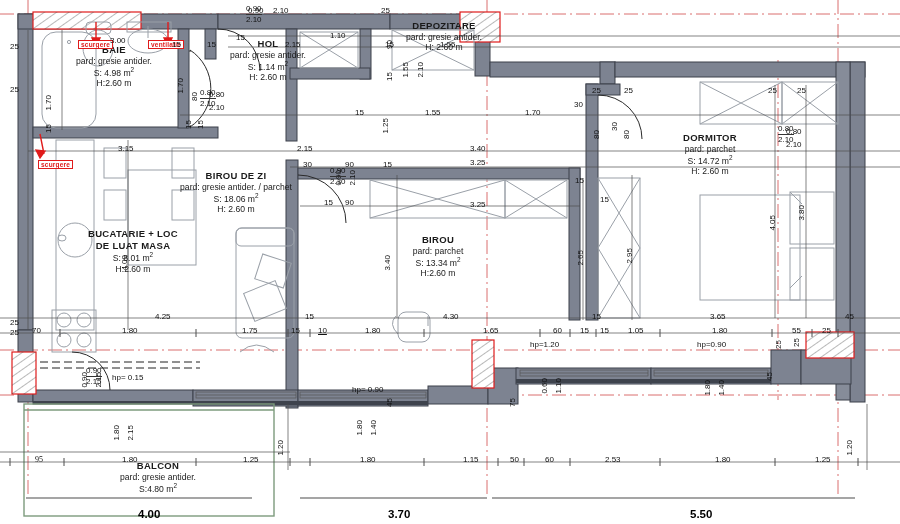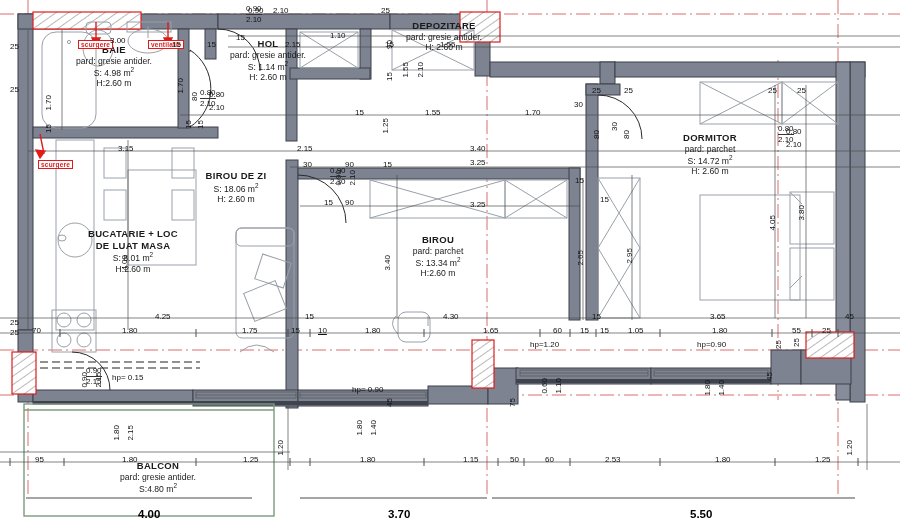--- a/index.html
+++ b/index.html
@@ -337,20 +337,21 @@
 
   <div class="lbl room-label" style="left:378px;top:234px;width:120px;">
     <div class="room-name">BIROU</div>
     <div class="room-spec">pard: parchet</div>
     <div class="room-spec"><span>S: 13.34 m</span><span class="sup">2</span></div>
     <div class="room-spec">H:2.60 m</div>
   </div>
 
   <div class="lbl room-label" style="left:136px;top:170px;width:200px;">
     <div class="room-name">BIROU DE ZI</div>
+    <div class="room-spec">pard: gresie antider. / parchet</div>
     <div class="room-spec"><span>S: 18.06 m</span><span class="sup">2</span></div>
     <div class="room-spec">H: 2.60 m</div>
   </div>
 
   <div class="lbl room-label" style="left:28px;top:228px;width:210px;">
     <div class="room-name">BUCATARIE + LOC</div>
     <div class="room-name">DE LUAT MASA</div>
     <div class="room-spec"><span>S: 8.01 m</span><span class="sup">2</span></div>
     <div class="room-spec">H:2.60 m</div>
   </div>
@@ -420,21 +421,21 @@
       <div class="lbl dim" style="left: 318px; top: 326px; text-decoration: underline;">10</div>
       <div class="lbl dim" style="left: 365px; top: 326px;">1.80</div>
       <div class="lbl dim" style="left: 483px; top: 326px;">1.65</div>
       <div class="lbl dim" style="left: 553px; top: 326px;">60</div>
       <div class="lbl dim" style="left: 580px; top: 326px;">15</div>
       <div class="lbl dim" style="left: 600px; top: 326px;">15</div>
       <div class="lbl dim" style="left: 628px; top: 326px;">1.05</div>
       <div class="lbl dim" style="left: 712px; top: 326px;">1.80</div>
       <div class="lbl dim" style="left: 792px; top: 326px;">55</div>
       <div class="lbl dim" style="left: 822px; top: 326px;">25</div>
-      <div class="lbl dim" style="left: 35px; top: 455px;">95</div>
+      <div class="lbl dim" style="left: 35px; top: 455px; font-family: Liberation Serif, serif;">95</div>
       <div class="lbl dim" style="left: 122px; top: 455px;">1.80</div>
       <div class="lbl dim" style="left: 243px; top: 455px;">1.25</div>
       <div class="lbl dim" style="left: 360px; top: 455px;">1.80</div>
       <div class="lbl dim" style="left: 463px; top: 455px;">1.15</div>
       <div class="lbl dim" style="left: 510px; top: 455px;">50</div>
       <div class="lbl dim" style="left: 545px; top: 455px;">60</div>
       <div class="lbl dim" style="left: 605px; top: 455px;">2.53</div>
       <div class="lbl dim" style="left: 715px; top: 455px;">1.80</div>
       <div class="lbl dim" style="left: 815px; top: 455px;">1.25</div>
       <div class="lbl dim" style="left: 110px; top: 36px;">3.00</div>

